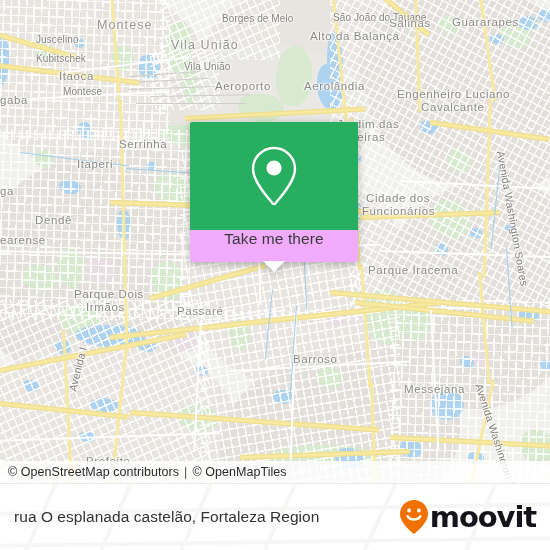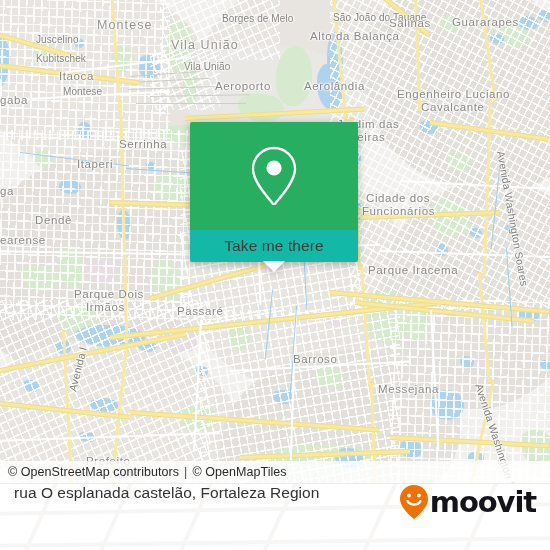--- a/index.html
+++ b/index.html
@@ -70,22 +70,22 @@
   
   #card{
     position:absolute;left:190px;top:122px;width:168px;
     filter:drop-shadow(0 2px 4px rgba(0,0,0,.28));
   }
   #card-top{
     background:#27ae60;height:108px;border-radius:2px 2px 0 0;
     display:flex;align-items:center;justify-content:center;
   }
   #card-bottom{
-    background:#14b8a6;height:32px;border-radius:0 0 2px 2px;
-    display:flex;align-items:center;justify-content:center;
+    background:#f0abfc;height:32px;border-radius:0 0 2px 2px;
+    display:flex;align-items:flex-start;justify-content:center;
     position:relative;
   }
   #card-bottom .lab{
     font-size:15.5px;color:#3a3a3a;letter-spacing:.1px;
   }
   #card-tail{
     position:absolute;left:50%;bottom:-10px;transform:translateX(-50%);
     width:0;height:0;border-left:11px solid transparent;border-right:11px solid transparent;
     border-top:11px solid #ffffff;
   }
@@ -97,21 +97,21 @@
     display:flex;align-items:center;
     font-size:12.5px;color:#2b2b2b;padding-left:8px;box-sizing:border-box;
     letter-spacing:.05px;
   }
   #attrib .sep{margin:0 5px;color:#555;}
 
   
   #footer{
     position:absolute;left:0;top:483px;width:550px;height:67px;
     background:#ffffff;overflow:hidden;
-    display:flex;align-items:flex-start;justify-content:space-between;
+    display:flex;align-items:center;justify-content:space-between;
     box-sizing:border-box;padding:0 14px 0 14px;
     border-top:1px solid #eceae7;
   }
   #footer-watermark{
     position:absolute;left:0;top:0;width:550px;height:67px;opacity:.5;
     pointer-events:none;
   }
   #footer-text{
     position:relative;font-size:15.5px;color:#333;letter-spacing:.05px;
   }
@@ -317,21 +317,21 @@
         <div class="lbl mid" style="left: 0px; top: 185px;">ga</div>
         <div class="lbl mid" style="left: 366px; top: 192px;">Cidade dos</div>
         <div class="lbl mid" style="left: 362px; top: 205px;">Funcionários</div>
         <div class="lbl mid" style="left: 35px; top: 214px;">Dendê</div>
         <div class="lbl mid" style="left: 0px; top: 234px;">earense</div>
         <div class="lbl mid" style="left: 368px; top: 264px;">Parque Iracema</div>
         <div class="lbl mid" style="left: 74px; top: 288px;">Parque Dois</div>
         <div class="lbl mid" style="left: 86px; top: 301px;">Irmãos</div>
         <div class="lbl mid" style="left: 177px; top: 305px;">Passaré</div>
         <div class="lbl mid" style="left: 293px; top: 353px;">Barroso</div>
-        <div class="lbl mid" style="left: 378px; top: 383px; text-align: right;">Messejana</div>
+        <div class="lbl mid" style="left: 404px; top: 383px; text-align: right;">Messejana</div>
         <div class="lbl mid" style="left: 86px; top: 455px;">Prefeito</div>
         <div class="lbl mid" style="left: 77px; top: 468px;">José Walter</div>
       </div>
 
     <div class="maplayer" id="road-labels">
         <div class="lbl road-lbl" style="left: 501px; top: 145px; transform: rotate(80deg); transform-origin: 0px 50%;">Avenida Washington Soares</div>
         <div class="lbl road-lbl" style="left: 479px; top: 378px; transform: rotate(72deg); transform-origin: 0px 50%;">Avenida Washington S</div>
         <div class="lbl road-lbl" style="left: 72px; top: 385px; transform: rotate(-76deg); transform-origin: 0px 50%;">Avenida I</div>
       </div>
 

